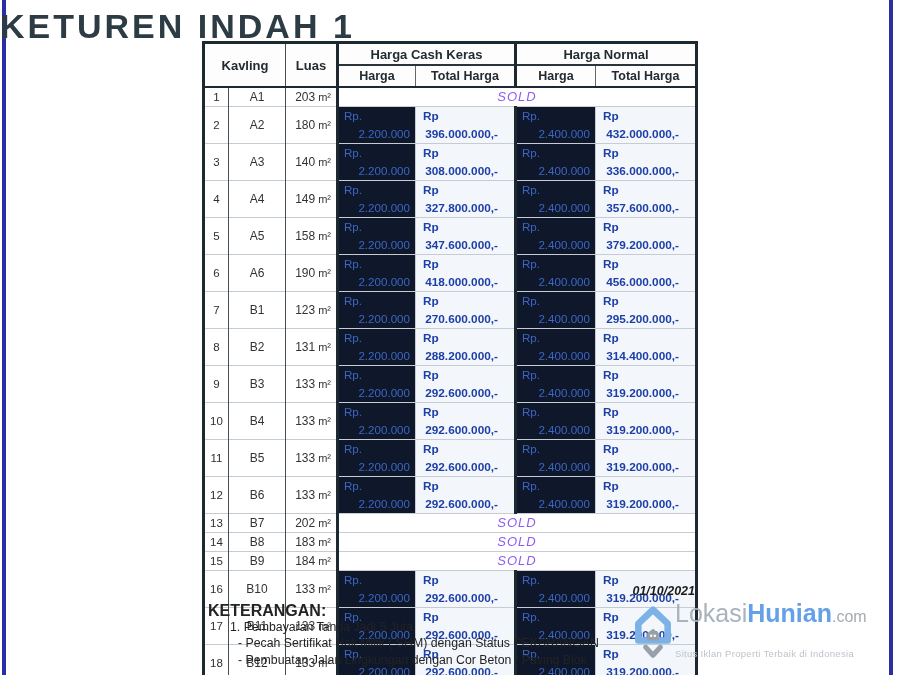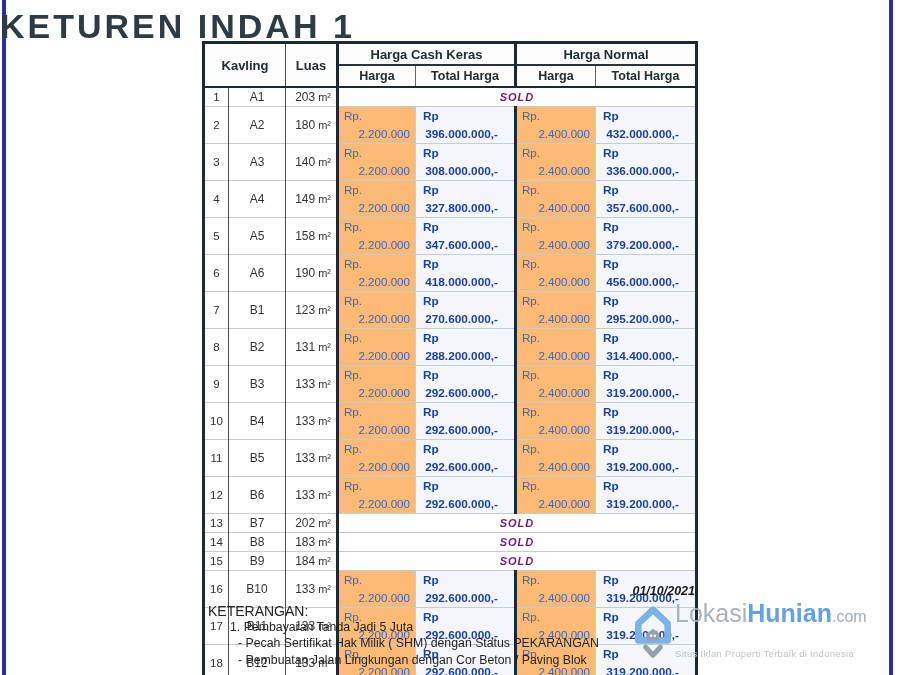--- a/index.html
+++ b/index.html
@@ -34,38 +34,38 @@
 
   tbody tr{height:18.38px}
   tbody td{
     padding:0;border-top:1px solid #c6ccd2;font-size:12px;color:#333;
     line-height:18px;overflow:hidden;white-space:nowrap;
   }
   td.c-num{text-align:center;border-right:1px solid #454e54;font-size:11.5px;color:#2f2f2f}
   td.c-kav{text-align:center;border-right:1px solid #454e54}
   td.c-luas{text-align:right;border-right:3px solid #1d2930;padding-right:5px}
   .luas-unit{margin-left:3px;font-size:11px}
-  td.c-h{background:#fdba74;color:#3c66c4;font-size:11.6px;padding:0 5px}
+  td.c-h{background:#0f172a;color:#3c66c4;font-size:11.6px;padding:0 5px}
   td.c-h .rp{float:left}
   td.c-h .hv{float:right}
   td.c-t{background:#f3f7fc;color:#1c3ea6;font-weight:bold;font-size:11.8px;padding:0 16px 0 7px}
   td.c-t .rpb{float:left}
   td.c-t .tv{float:right}
   td.bR3{border-right:3px solid #1d2930}
   td.bRl{border-right:1px solid #c6ccd2}
   td.c-sold{text-align:center;background:#fff}
-  .sold{color:#701a75;font-weight:bold;font-style:italic;font-size:11px;letter-spacing:1px}
+  .sold{color:#8b5cf6;font-weight:normal;font-style:italic;font-size:13px;letter-spacing:1px}
 
   .date{
     position:absolute;top:584px;left:545px;width:150px;text-align:right;
     font-weight:bold;font-style:italic;font-size:12.5px;color:#1b1b1b;
   }
 
   .notes{position:absolute;left:208px;top:603px;color:#232323;font-size:12.3px;line-height:16.2px}
-  .notes .nt{font-weight:normal;font-size:14px}
+  .notes .nt{font-weight:bold;font-size:16px}
   .notes .ni{padding-left:22px}
   .notes .ns{padding-left:30px}
 
   .logo{position:absolute;left:631px;top:600px;display:flex;align-items:flex-start;}
   .logo-text .line1{font-size:25px;line-height:26px;white-space:nowrap;margin-top:6px}
   .logo-lokasi{color:#a9b3bc;font-weight:400}
   .logo-hunian{color:#64a1e8;font-weight:bold}
   .logo-tld{color:#a2aab1;font-size:16px}
   .logo-tag{font-size:9.5px;color:#bdc3ca;letter-spacing:.3px;margin-top:18px}
 </style>

